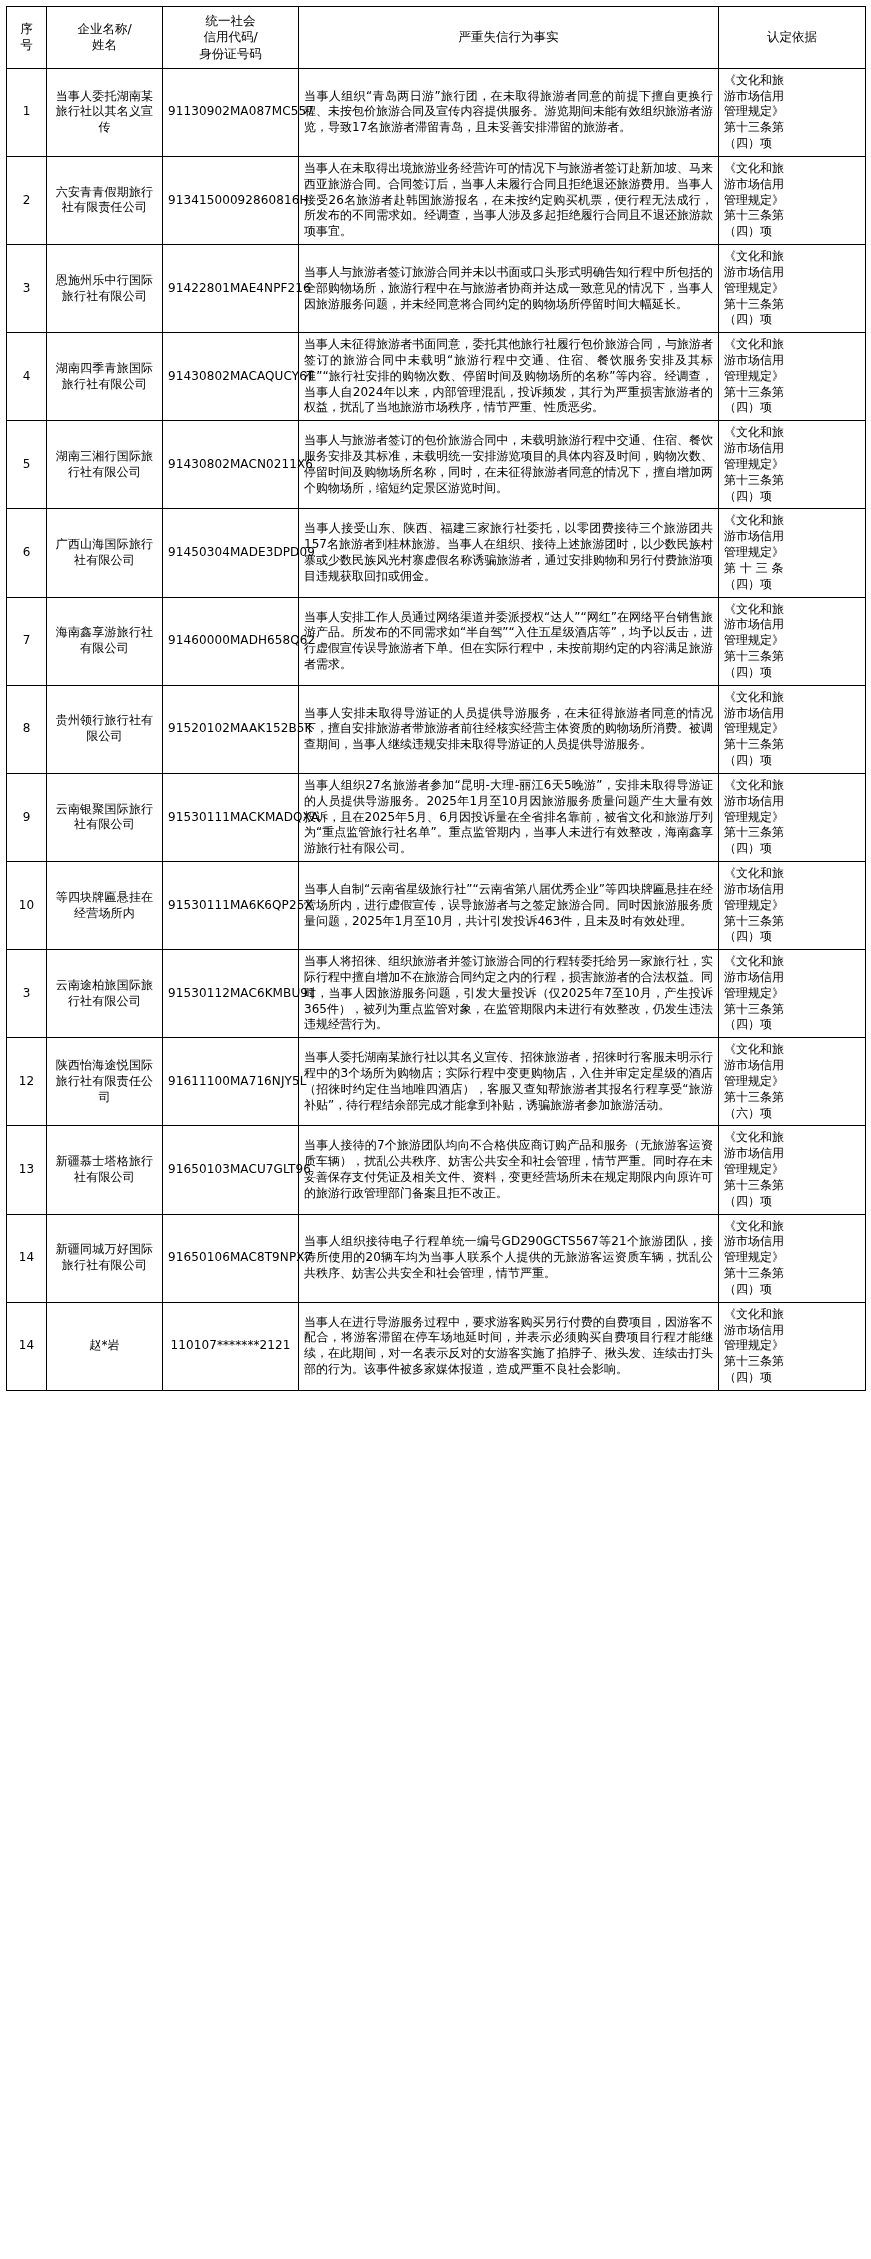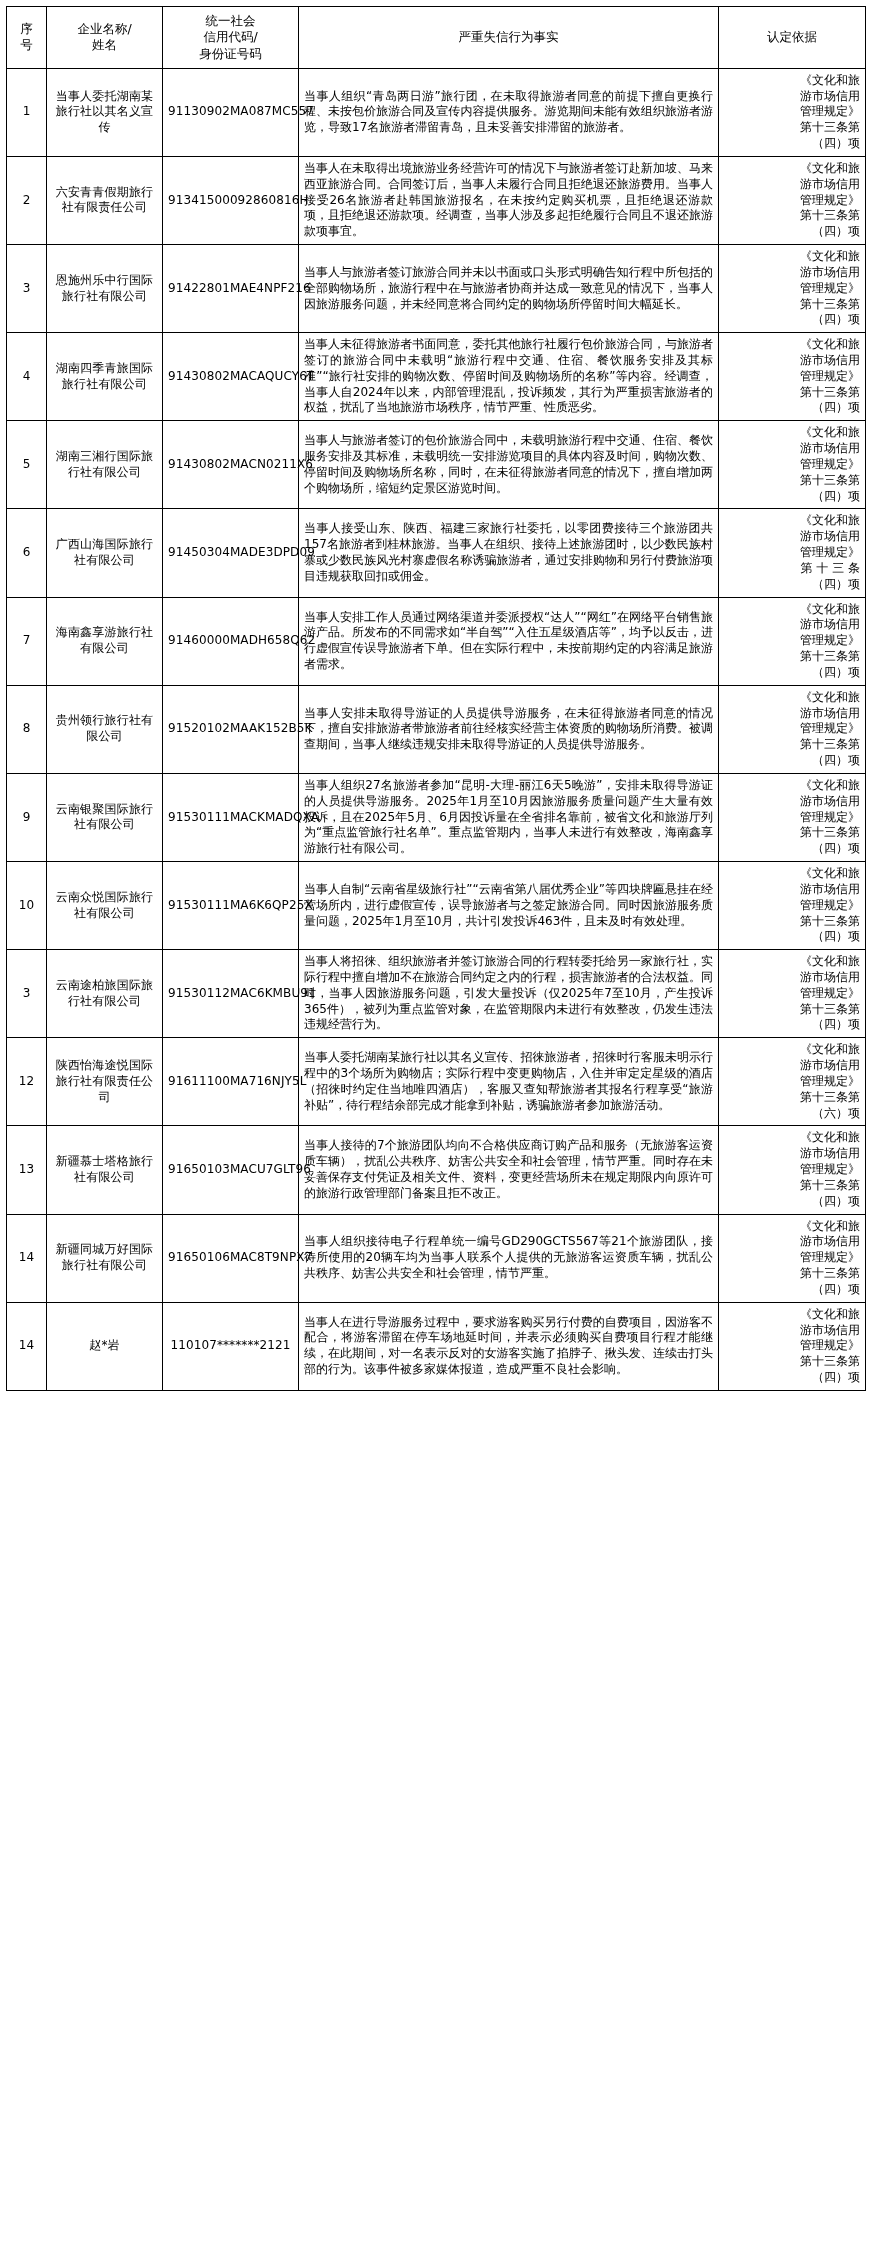--- a/index.html
+++ b/index.html
@@ -56,21 +56,21 @@
     font-family: "DejaVu Sans", "Liberation Sans", sans-serif;
     font-size: 12px;
     letter-spacing: 0.1px;
   }
   td.fact {
     text-align: justify;
     text-justify: inter-ideograph;
     line-height: 1.42;
   }
   td.basis {
-    text-align: right;
+    text-align: left;
     line-height: 1.45;
     font-size: 12px;
     margin-left: 16px;
   }
   td.basis .ln { display: block; white-space: nowrap; }
   .hdr-lines { display: block; }
   .hdr-lines span { display: block; }
 </style>
 </head>
 <body>
@@ -124,21 +124,21 @@
           <span class="ln">游市场信用</span>
           <span class="ln">管理规定》</span>
           <span class="ln">第十三条第</span>
           <span class="ln">（四）项</span>
         </td>
       </tr>
       <tr>
         <td class="idx">2</td>
         <td class="name">六安青青假期旅行社有限责任公司</td>
         <td class="code">91341500092860816H</td>
-        <td class="fact">当事人在未取得出境旅游业务经营许可的情况下与旅游者签订赴新加坡、马来西亚旅游合同。合同签订后，当事人未履行合同且拒绝退还旅游费用。当事人接受26名旅游者赴韩国旅游报名，在未按约定购买机票，且拒绝退还游款项，且拒绝退还游款项。经调查，当事人涉及多起拒绝履行合同且不退还旅游款项事宜。</td>
+        <td class="fact">当事人在未取得出境旅游业务经营许可的情况下与旅游者签订赴新加坡、马来西亚旅游合同。合同签订后，当事人未履行合同且拒绝退还旅游费用。当事人接受26名旅游者赴韩国旅游报名，在未按约定购买机票，便行程无法成行，所发布的不同需求如。经调查，当事人涉及多起拒绝履行合同且不退还旅游款项事宜。</td>
         <td class="basis">
           <span class="ln">《文化和旅</span>
           <span class="ln">游市场信用</span>
           <span class="ln">管理规定》</span>
           <span class="ln">第十三条第</span>
           <span class="ln">（四）项</span>
         </td>
       </tr>
       <tr>
         <td class="idx">3</td>
@@ -226,21 +226,21 @@
         <td class="basis">
           <span class="ln">《文化和旅</span>
           <span class="ln">游市场信用</span>
           <span class="ln">管理规定》</span>
           <span class="ln">第十三条第</span>
           <span class="ln">（四）项</span>
         </td>
       </tr>
       <tr>
         <td class="idx">10</td>
-        <td class="name">云南众悦国际旅行社有限公司</td>
+        <td class="name">等四块牌匾悬挂在经营场所内</td>
         <td class="code">91530111MA6K6QP25X</td>
         <td class="fact">当事人自制“云南省星级旅行社”“云南省第八届优秀企业”等四块牌匾悬挂在经营场所内，进行虚假宣传，误导旅游者与之签定旅游合同。同时因旅游服务质量问题，2025年1月至10月，共计引发投诉463件，且未及时有效处理。</td>
         <td class="basis">
           <span class="ln">《文化和旅</span>
           <span class="ln">游市场信用</span>
           <span class="ln">管理规定》</span>
           <span class="ln">第十三条第</span>
           <span class="ln">（四）项</span>
         </td>
       </tr>

